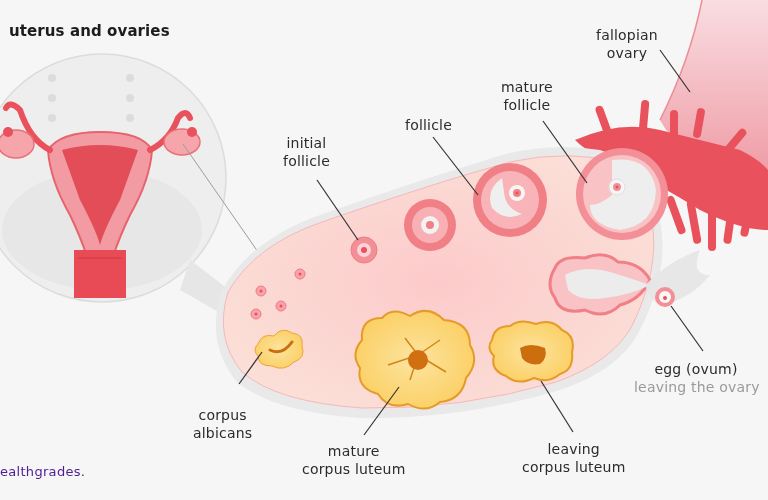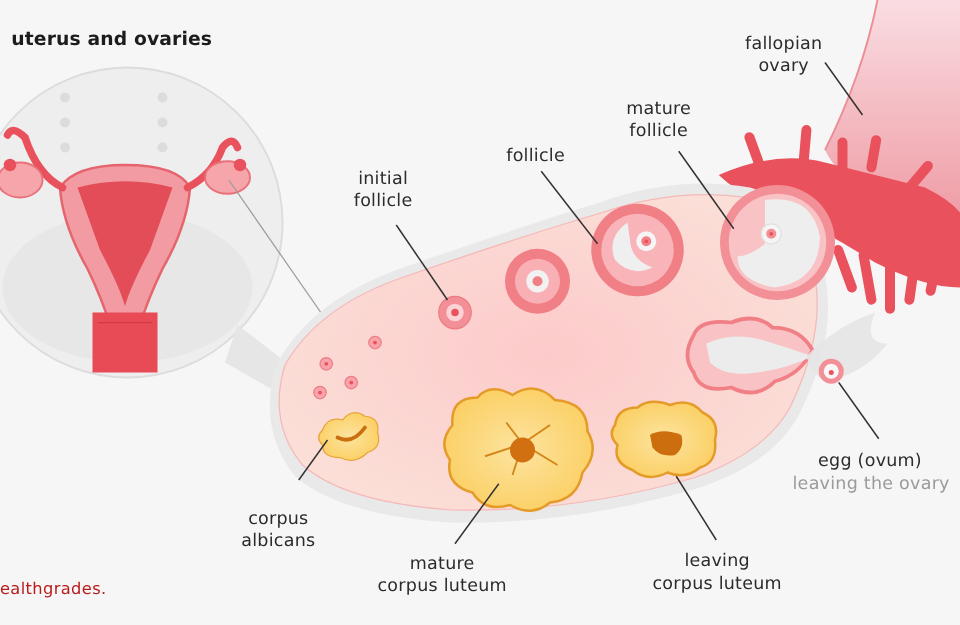--- a/index.html
+++ b/index.html
@@ -21,21 +21,21 @@
     }
     .label span { display: block; }
     .title {
       position: absolute; left: 9px; top: 22px;
       font-size: 15px; font-weight: bold; color: #1c1c1c;
       letter-spacing: 0.1px;
     }
     .sub { color: #9a9a9a; }
     .brand {
       position: absolute; left: 0; top: 464px;
-      font-size: 13px; color: #b91c1c; letter-spacing: 0.3px;
+      font-size: 13px; color: #4c1d95; letter-spacing: 0.3px;
     }
   </style>
 </head>
 <body>
 
 <div class="stage">
   <svg width="768" height="500" viewBox="0 0 768 500" style="position:absolute;left:0;top:0">
     <defs>
       <radialGradient id="ovGrad" cx="50%" cy="50%" r="60%">
         <stop offset="0%" stop-color="#fccaca"></stop>

